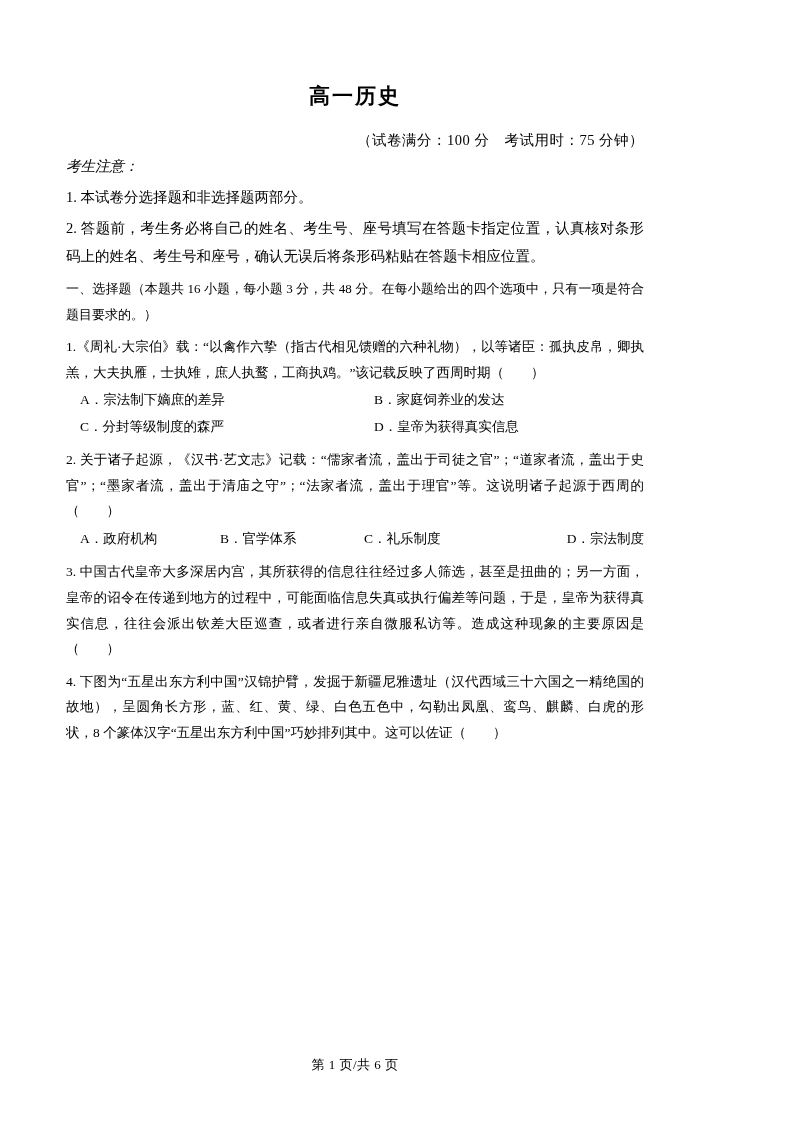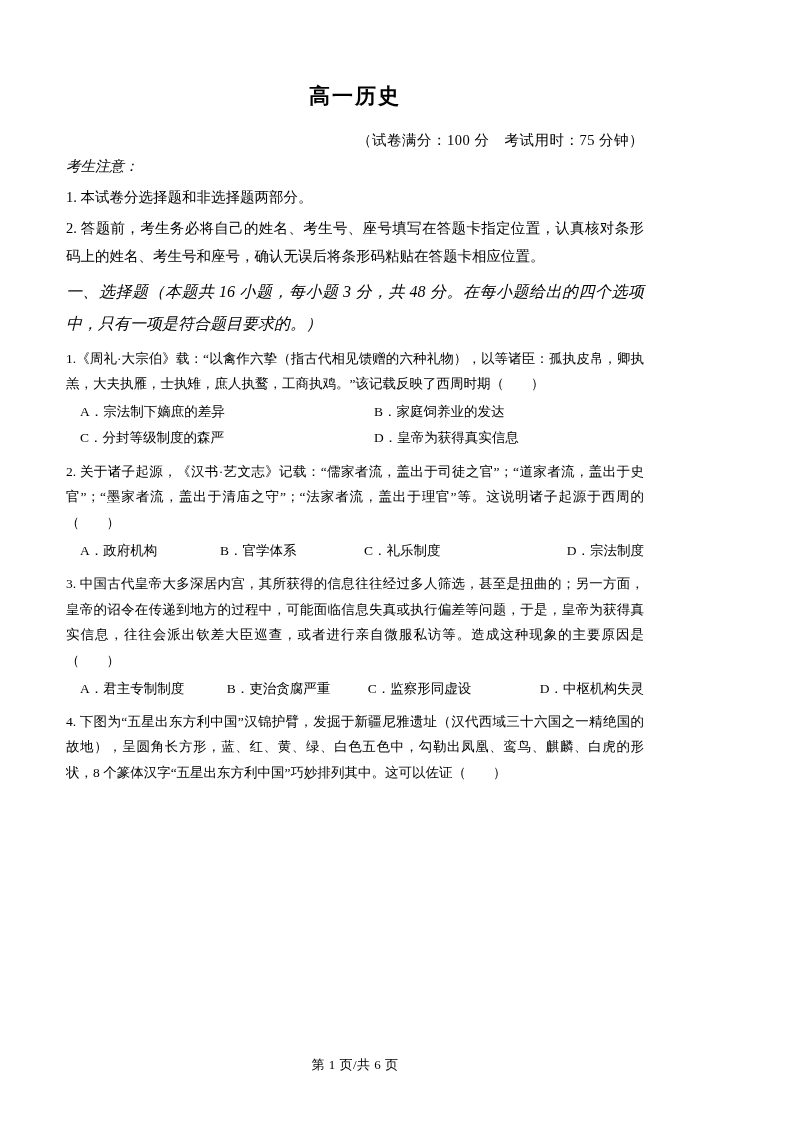--- a/index.html
+++ b/index.html
@@ -41,25 +41,24 @@
     line-height: 1.95;
     margin: 0 0 3px 0;
     text-align: justify;
     text-justify: inter-ideograph;
   }
   .para.notice-head {
     margin-bottom: 2px;
     font-style: italic;
   }
   .section-head {
-    font-size: 16px;
+    font-size: 13px;
     line-height: 1.95;
     margin: 6px 0 0 0;
     text-align: justify;
-    font-style: italic;
   }
   .q-stem {
     font-size: 13.5px;
     line-height: 1.9;
     margin: 7px 0 2px 0;
     text-align: justify;
     text-justify: inter-ideograph;
   }
   .opts {
     display: flex;
@@ -121,23 +120,17 @@
 
   <p class="q-stem">2. 关于诸子起源，《汉书·艺文志》记载：“儒家者流，盖出于司徒之官”；“道家者流，盖出于史官”；“墨家者流，盖出于清庙之守”；“法家者流，盖出于理官”等。这说明诸子起源于西周的（　　）</p>
   <div class="opts four-col">
     <div class="opt">A．政府机构</div>
     <div class="opt">B．官学体系</div>
     <div class="opt">C．礼乐制度</div>
     <div class="opt">D．宗法制度</div>
   </div>
 
   <p class="q-stem">3. 中国古代皇帝大多深居内宫，其所获得的信息往往经过多人筛选，甚至是扭曲的；另一方面，皇帝的诏令在传递到地方的过程中，可能面临信息失真或执行偏差等问题，于是，皇帝为获得真实信息，往往会派出钦差大臣巡查，或者进行亲自微服私访等。造成这种现象的主要原因是（　　）</p>
-  <div class="opts four-col q3">
-    <div class="opt">A．君主专制制度</div>
-    <div class="opt">B．吏治贪腐严重</div>
-    <div class="opt">C．监察形同虚设</div>
-    <div class="opt">D．中枢机构失灵</div>
-  </div>
 
   <p class="q-stem">4. 下图为“五星出东方利中国”汉锦护臂，发掘于新疆尼雅遗址（汉代西域三十六国之一精绝国的故地），呈圆角长方形，蓝、红、黄、绿、白色五色中，勾勒出凤凰、鸾鸟、麒麟、白虎的形状，8 个篆体汉字“五星出东方利中国”巧妙排列其中。这可以佐证（　　）</p>
 
   <div class="footer">第 1 页/共 6 页</div>
 </div>
 
 </body></html>

